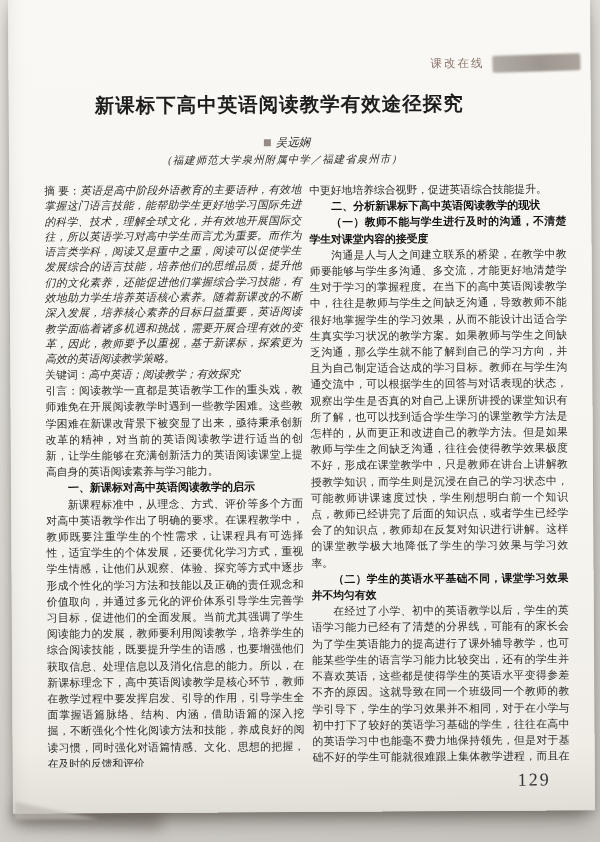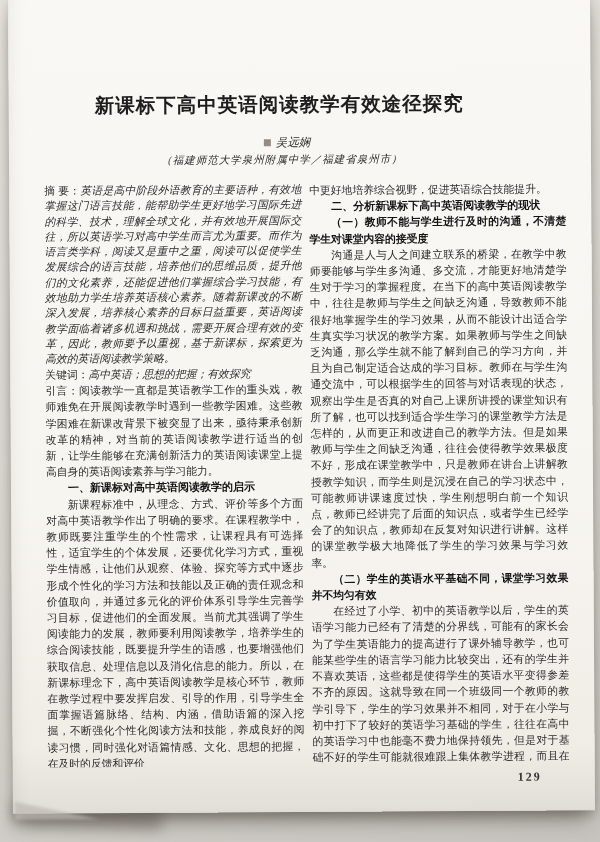--- a/index.html
+++ b/index.html
@@ -48,45 +48,49 @@
     text-align:justify; }
   .col p { margin:0; }
   .abs { line-height:15.3px; }
   .kai { font-style:italic; }
   .lbl { font-weight:normal; font-style:normal; }
   .kw { margin-top:6px; line-height:15.6px; }
   .intro { margin-top:15px; }
   .h-num { font-weight:bold; text-indent:2em; margin:4px 0 2px; font-size:11px; color:#151515; }
   .sub-h { font-weight:bold; text-indent:2em; color:#151515; }
   .indent { text-indent:2em; }
-  .page-num { position:absolute; left:505px; top:775px; font-size:12px;
-    letter-spacing:2px; color:#333;font-weight:bold; }
+  .page-num { position:absolute; left:505px; top:775px; font-size:18px;
+    letter-spacing:2px; color:#333; }
 </style>
 </head>
 <body>
 
 <div class="bottom-curl"></div>
 
 <div class="page">
 
+  <div class="page-header">
+    <span class="section-label">课改在线</span>
+    <span class="redacted"></span>
+  </div>
 
   <div class="title">新课标下高中英语阅读教学有效途径探究</div>
 
   <div class="byline">
     <span class="author-square"></span><span>吴远娴</span>
   </div>
 
   <div class="affiliation">（福建师范大学泉州附属中学／福建省泉州市）</div>
 
   <div class="columns">
 
     <div class="col">
       <p class="abs"><span class="lbl">摘  要：</span><span class="kai">英语是高中阶段外语教育的主要语种，有效地掌握这门语言技能，能帮助学生更好地学习国际先进的科学、技术，理解全球文化，并有效地开展国际交往，所以英语学习对高中学生而言尤为重要。而作为语言类学科，阅读又是重中之重，阅读可以促使学生发展综合的语言技能，培养他们的思维品质，提升他们的文化素养，还能促进他们掌握综合学习技能，有效地助力学生培养英语核心素养。随着新课改的不断深入发展，培养核心素养的目标日益重要，英语阅读教学面临着诸多机遇和挑战，需要开展合理有效的变革，因此，教师要予以重视，基于新课标，探索更为高效的英语阅读教学策略。</span></p>
 
-      <p class="kw"><span class="lbl">关键词：</span><span class="kai">高中英语；思想的把握；有效探究</span></p>
+      <p class="kw"><span class="lbl">关键词：</span><span class="kai">高中英语；阅读教学；有效探究</span></p>
 
       <p class="intro"><span class="lbl">引言：</span><span>阅读教学一直都是英语教学工作的重头戏，教师难免在开展阅读教学时遇到一些教学困难。这些教学困难在新课改背景下被突显了出来，亟待秉承创新改革的精神，对当前的英语阅读教学进行适当的创新，让学生能够在充满创新活力的英语阅读课堂上提高自身的英语阅读素养与学习能力。</span></p>
 
       <p class="h-num">一、新课标对高中英语阅读教学的启示</p>
 
       <p class="indent">新课程标准中，从理念、方式、评价等多个方面对高中英语教学作出了明确的要求。在课程教学中，教师既要注重学生的个性需求，让课程具有可选择性，适宜学生的个体发展，还要优化学习方式，重视学生情感，让他们从观察、体验、探究等方式中逐步形成个性化的学习方法和技能以及正确的责任观念和价值取向，并通过多元化的评价体系引导学生完善学习目标，促进他们的全面发展。当前尤其强调了学生阅读能力的发展，教师要利用阅读教学，培养学生的综合阅读技能，既要提升学生的语感，也要增强他们获取信息、处理信息以及消化信息的能力。所以，在新课标理念下，高中英语阅读教学是核心环节，教师在教学过程中要发挥启发、引导的作用，引导学生全面掌握语篇脉络、结构、内涵，借助语篇的深入挖掘，不断强化个性化阅读方法和技能，养成良好的阅读习惯，同时强化对语篇情感、文化、思想的把握，在及时的反馈和评价</p>
     </div>
 
     <div class="col">
       <p>中更好地培养综合视野，促进英语综合技能提升。</p>

